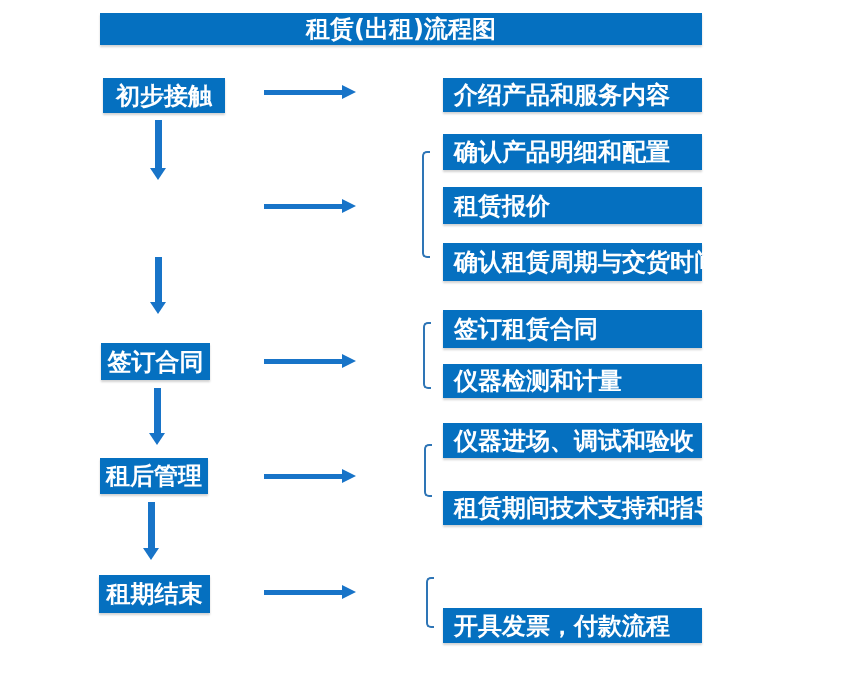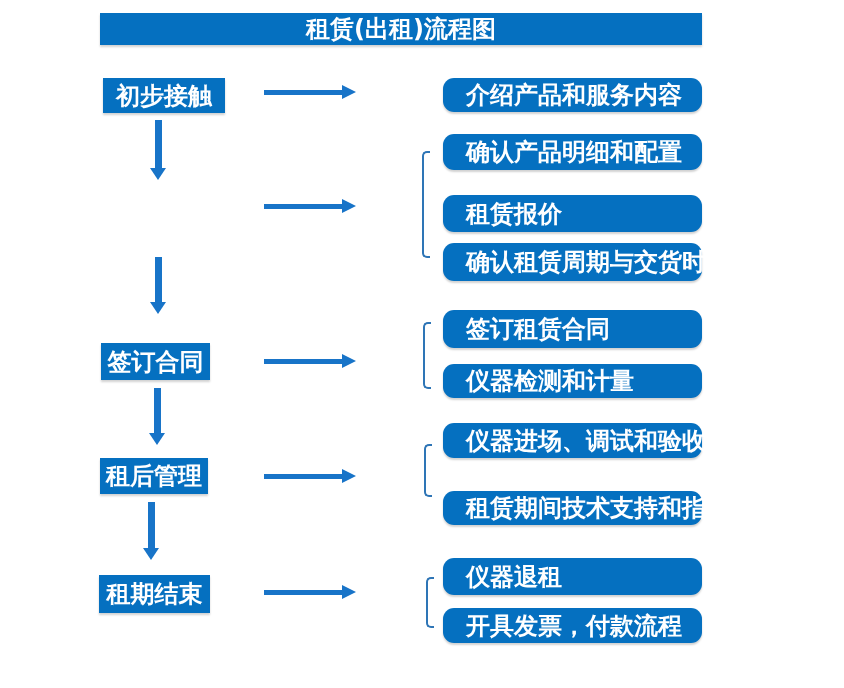--- a/index.html
+++ b/index.html
@@ -20,33 +20,33 @@
     box-shadow: 0 2px 2px rgba(0,0,0,0.18);
     display: flex;
     align-items: center;
     white-space: nowrap;
   }
   .title-bar {
     left: 100px; top: 13px; width: 602px; height: 32px;
     justify-content: center;
   }
   .stepbox { justify-content: center; }
-  .detailbox { justify-content: flex-start; padding-left: 23px; box-sizing: border-box; border-radius: 11px; }
+  .detailbox { justify-content: flex-start; padding-left: 11px; box-sizing: border-box; }
 
   
   .s1 { left: 103px; top: 78px;  width: 122px; height: 35px; }
   .s2 { left: 103px; top: 187px; width: 122px; height: 38px; }
   .s3 { left: 101px; top: 343px; width: 109px; height: 37px; }
   .s4 { left: 100px; top: 458px; width: 108px; height: 36px; }
   .s5 { left: 99px;  top: 575px; width: 111px; height: 38px; }
 
   
   .d1  { left: 443px; top: 78px;  width: 259px; height: 34px; }
   .d2  { left: 443px; top: 134px; width: 259px; height: 36px; }
-  .d3  { left: 443px; top: 187px; width: 259px; height: 37px; margin-top: 8px; }
+  .d3  { left: 443px; top: 187px; width: 259px; height: 37px; }
   .d4  { left: 443px; top: 243px; width: 259px; height: 38px; }
   .d5  { left: 443px; top: 310px; width: 259px; height: 38px; }
   .d6  { left: 443px; top: 364px; width: 259px; height: 34px; }
   .d7  { left: 443px; top: 423px; width: 259px; height: 35px; }
   .d8  { left: 443px; top: 491px; width: 259px; height: 34px; }
   .d9  { left: 443px; top: 558px; width: 259px; height: 37px; }
   .d10 { left: 443px; top: 608px; width: 259px; height: 35px; }
 
   
   .harrow { position: absolute; left: 264px; width: 92px; height: 16px; }
@@ -117,21 +117,20 @@
   <div class="bluebox stepbox s5">租期结束</div>
 
   <div class="bluebox detailbox d1">介绍产品和服务内容</div>
   <div class="bluebox detailbox d2">确认产品明细和配置</div>
   <div class="bluebox detailbox d3">租赁报价</div>
   <div class="bluebox detailbox d4">确认租赁周期与交货时间</div>
   <div class="bluebox detailbox d5">签订租赁合同</div>
   <div class="bluebox detailbox d6">仪器检测和计量</div>
   <div class="bluebox detailbox d8">租赁期间技术支持和指导</div>
   <div class="bluebox detailbox d7">仪器进场、调试和验收</div>
-  <div class="bluebox detailbox d9">仪器退租</div>
   <div class="bluebox detailbox d10">开具发票，付款流程</div>
 
   <div class="harrow ha1">
       <div class="shaft"></div>
       <div class="head"></div>
     </div>
   <div class="harrow ha2">
       <div class="shaft"></div>
       <div class="head"></div>
     </div>

